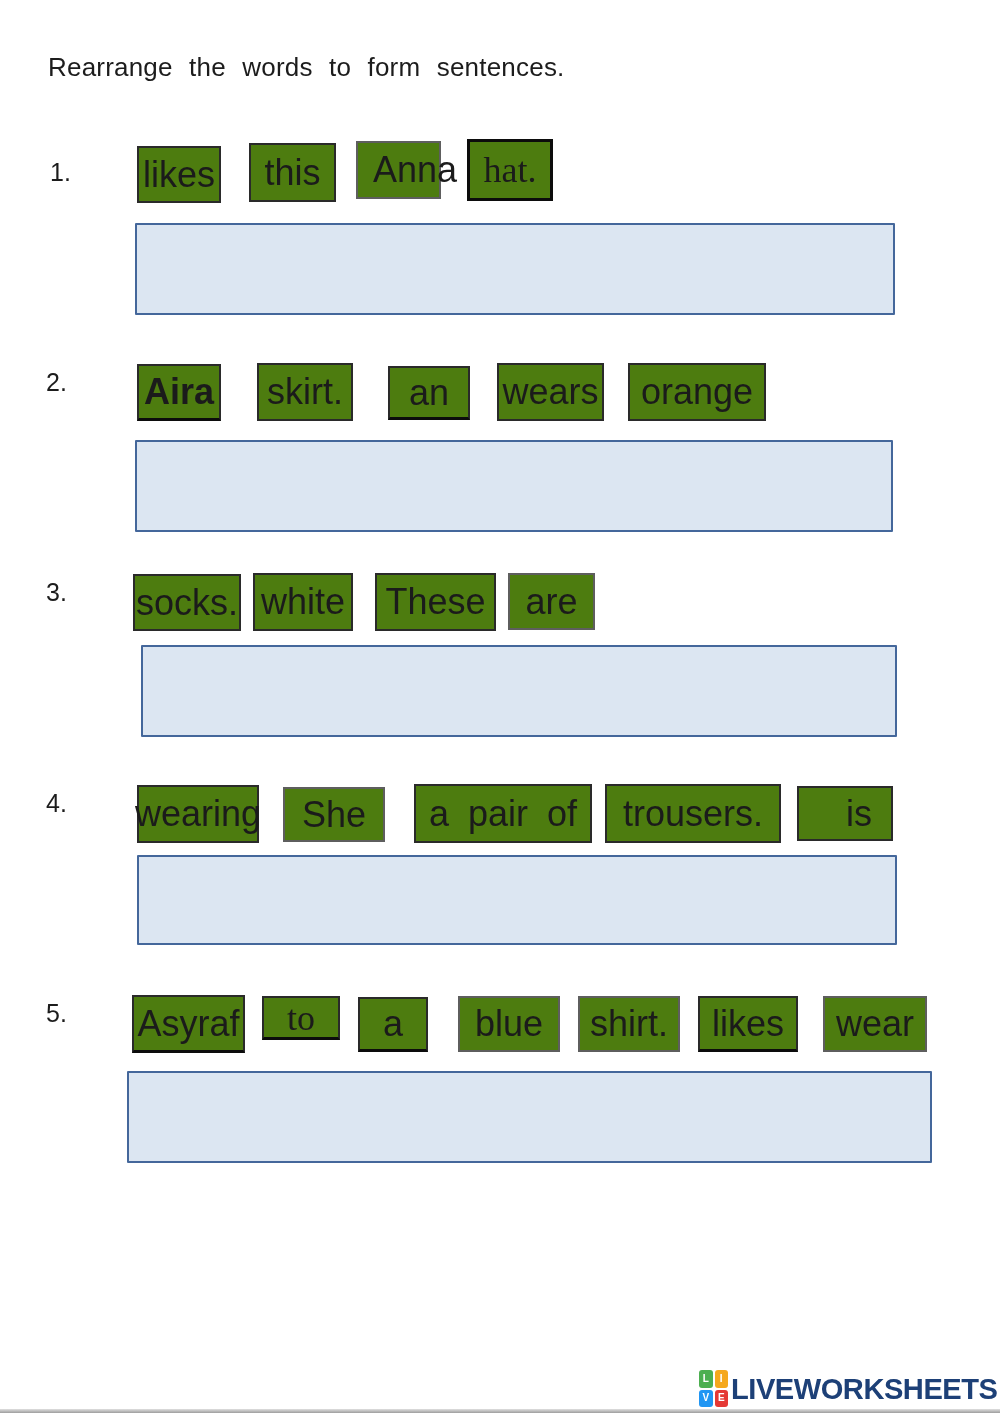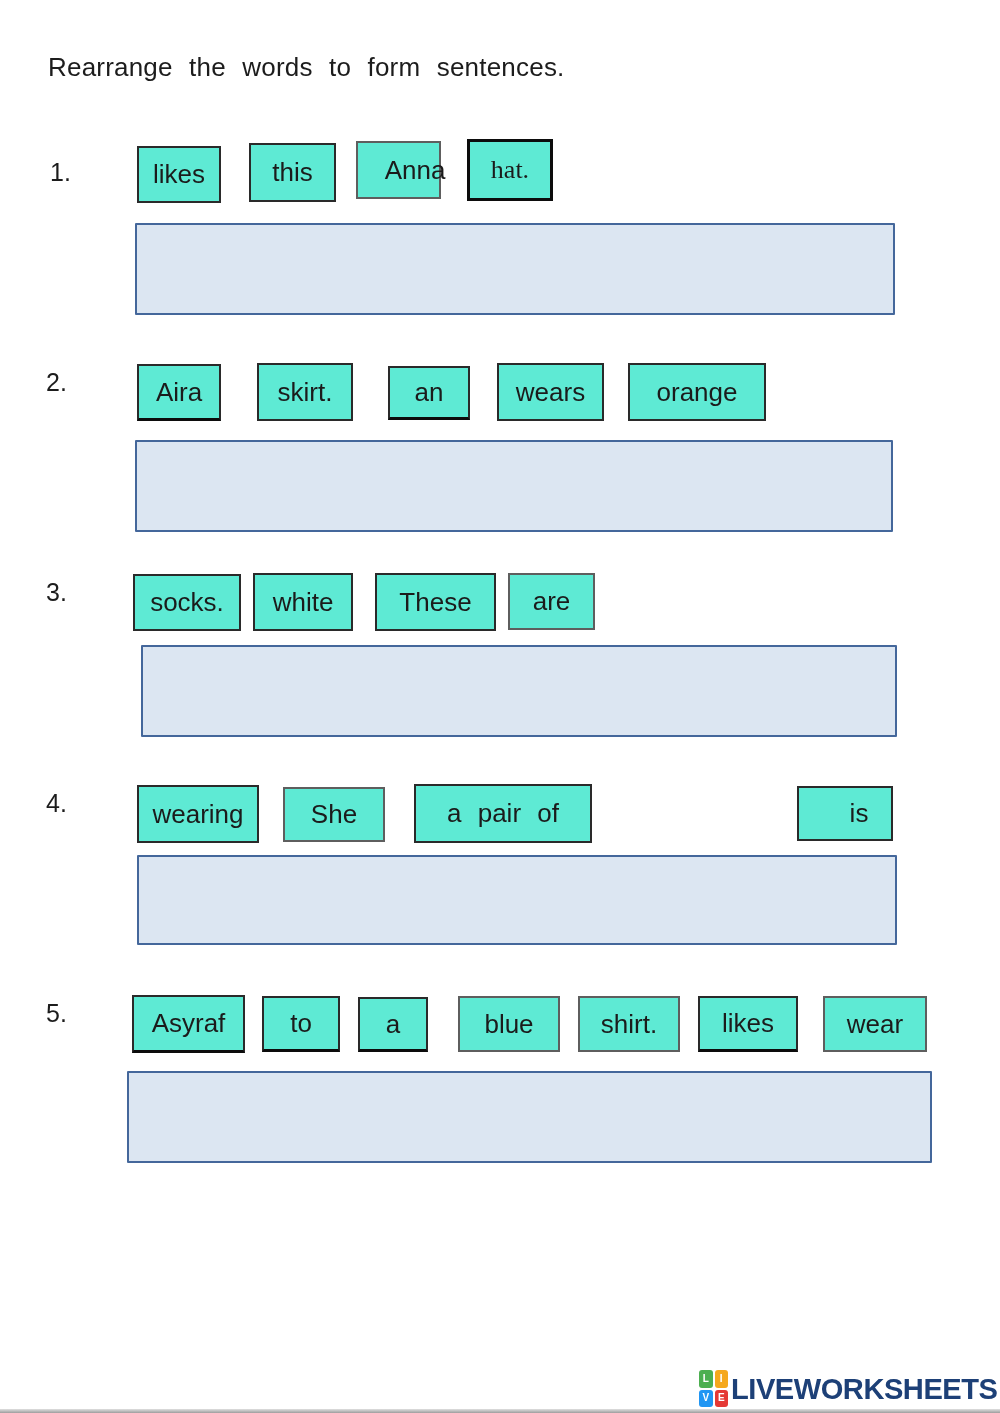--- a/index.html
+++ b/index.html
@@ -25,26 +25,26 @@
   }
 
   .qnum {
     position: absolute;
     font-size: 25px;
     color: #1c1c1c;
   }
 
   .wbox {
     position: absolute;
-    background: #5eead4;
+    background: #4d7c0f;
     border: 2px solid #2a2a2a;
     display: flex;
     align-items: center;
     justify-content: center;
-    font-size: 26px;
+    font-size: 36px;
     color: #1b1b1b;
     word-spacing: 9px;
     cursor: grab;
   }
   .wbox.bd-gray  { border-color: #5e5e5e; }
   .wbox.bd-heavy { border-color: #0c0c0c; border-width: 3px; font-family: Liberation Serif, serif; }
   .wbox.bd-botheavy { border-bottom-width: 3px; border-bottom-color: #0c0c0c; }
 
   .abox {
     position: absolute;
@@ -113,44 +113,45 @@
   <div class="title">Rearrange the words to form sentences.</div>
 
   <span class="qnum" style="left:50px;top:158px;">1.</span>
   <div class="wbox" style="left:137px;top:146px;width:84px;height:57px;">likes</div>
   <div class="wbox" style="left:249px;top:143px;width:87px;height:59px;">this</div>
   <div class="wbox bd-gray" style="left:356px;top:141px;width:85px;height:58px;padding-left:33px;">Anna</div>
   <div class="wbox bd-heavy" style="left:467px;top:139px;width:86px;height:62px;">hat.</div>
   <div class="abox" style="left:135px;top:223px;width:760px;height:92px;"></div>
 
   <span class="qnum" style="left:46px;top:368px;">2.</span>
-  <div class="wbox bd-botheavy" style="left:137px;top:364px;width:84px;height:57px;">Aira</div>
+  <div class="wbox bd-botheavy" style="left:137px;top:364px;width:84px;height:57px;font-weight:bold;">Aira</div>
   <div class="wbox" style="left:257px;top:363px;width:96px;height:58px;">skirt.</div>
   <div class="wbox bd-botheavy" style="left:388px;top:366px;width:82px;height:54px;">an</div>
   <div class="wbox" style="left:497px;top:363px;width:107px;height:58px;">wears</div>
   <div class="wbox" style="left:628px;top:363px;width:138px;height:58px;">orange</div>
   <div class="abox" style="left:135px;top:440px;width:758px;height:92px;"></div>
 
   <span class="qnum" style="left:46px;top:578px;">3.</span>
   <div class="wbox" style="left:133px;top:574px;width:108px;height:57px;">socks.</div>
   <div class="wbox" style="left:253px;top:573px;width:100px;height:58px;">white</div>
   <div class="wbox" style="left:375px;top:573px;width:121px;height:58px;">These</div>
   <div class="wbox bd-gray" style="left:508px;top:573px;width:87px;height:57px;">are</div>
   <div class="abox" style="left:141px;top:645px;width:756px;height:92px;"></div>
 
   <span class="qnum" style="left:46px;top:789px;">4.</span>
   <div class="wbox" style="left:137px;top:785px;width:122px;height:58px;">wearing</div>
   <div class="wbox bd-gray" style="left:283px;top:787px;width:102px;height:55px;">She</div>
   <div class="wbox" style="left:414px;top:784px;width:178px;height:59px;">a pair of</div>
+  <div class="wbox" style="left:605px;top:784px;width:176px;height:59px;">trousers.</div>
   <div class="wbox" style="left:797px;top:786px;width:96px;height:55px;padding-left:28px;">is</div>
   <div class="abox" style="left:137px;top:855px;width:760px;height:90px;"></div>
 
   <span class="qnum" style="left:46px;top:999px;">5.</span>
   <div class="wbox bd-botheavy" style="left:132px;top:995px;width:113px;height:58px;">Asyraf</div>
-  <div class="wbox bd-botheavy" style="left:262px;top:996px;width:78px;height:56px;">to</div>
+  <div class="wbox bd-botheavy" style="left:262px;top:996px;width:78px;height:44px;font-family:Liberation Serif, serif;">to</div>
   <div class="wbox bd-botheavy" style="left:358px;top:997px;width:70px;height:55px;">a</div>
   <div class="wbox bd-gray" style="left:458px;top:996px;width:102px;height:56px;">blue</div>
   <div class="wbox bd-gray" style="left:578px;top:996px;width:102px;height:56px;">shirt.</div>
   <div class="wbox bd-botheavy" style="left:698px;top:996px;width:100px;height:56px;">likes</div>
   <div class="wbox bd-gray" style="left:823px;top:996px;width:104px;height:56px;">wear</div>
   <div class="abox" style="left:127px;top:1071px;width:805px;height:92px;"></div>
 
   <div class="logo">
     <div class="logo-icon">
       <span class="tile tile-l">L</span>

